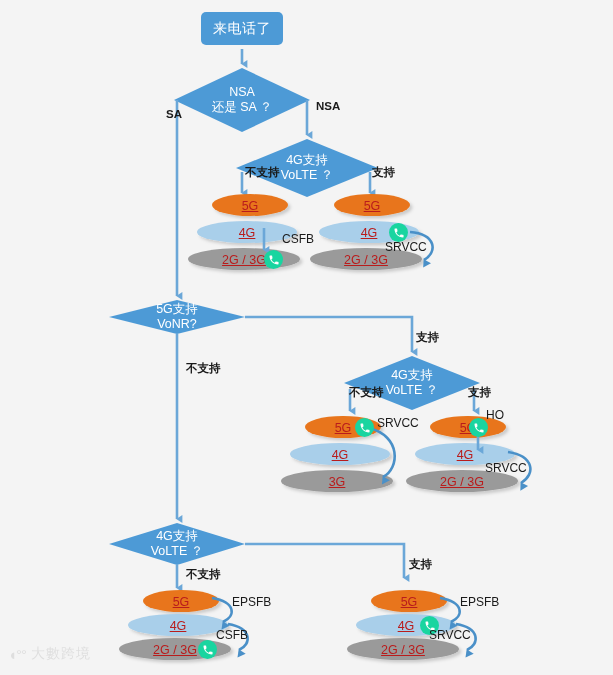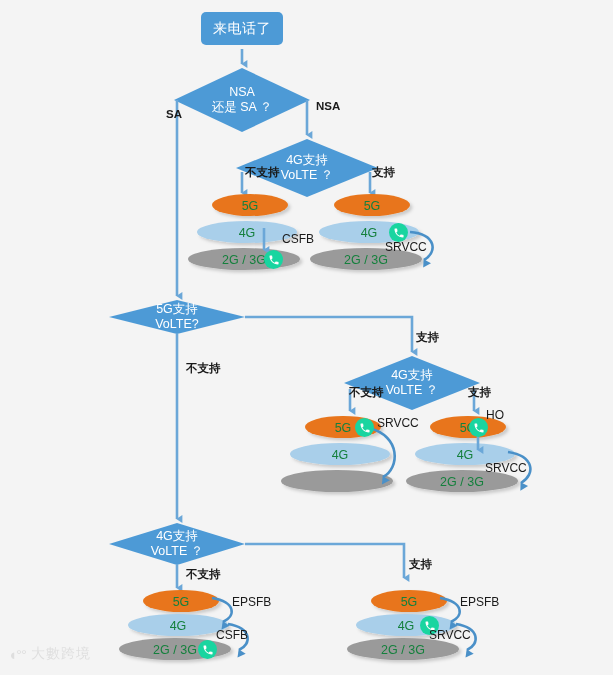--- a/index.html
+++ b/index.html
@@ -47,27 +47,28 @@
     font-size: 12.5px;
     line-height: 1.22;
     white-space: pre-line;
     display: flex;
     align-items: center;
     justify-content: center;
   }
   
   .tier-label {
     position: absolute;
-    color: #15803d;
+    color: #b91c1c;
     font-size: 12.5px;
     text-align: center;
     display: flex;
     align-items: center;
     justify-content: center;
     pointer-events: none;
+    text-decoration: underline;
   }
   
   .edge-label {
     position: absolute;
     color: #1a1a1a;
     font-size: 11.5px;
     font-weight: bold;
     white-space: nowrap;
   }
   
@@ -208,21 +209,21 @@
     <span>来电话了</span>
   </div>
 
   <div class="diamond-label" style="left:192px; top:81px; width:100px; height:38px;">NSA
 还是 SA ？</div>
 
   <div class="diamond-label" style="left:258px; top:149px; width:98px; height:38px;">4G支持
 VoLTE ？</div>
 
   <div class="diamond-label" style="left:128px; top:299px; width:98px; height:36px;">5G支持
-VoLTE?</div>
+VoNR?</div>
 
   <div class="diamond-label" style="left:363px; top:364px; width:98px; height:38px;">4G支持
 VoLTE ？</div>
 
   <div class="diamond-label" style="left:128px; top:526px; width:98px; height:36px;">4G支持
 VoLTE ？</div>
 
   <div class="edge-label" style="left:166px; top:108px;">SA</div>
   <div class="edge-label" style="left:316px; top:100px;">NSA</div>
   <div class="edge-label" style="left:245px; top:165px;">不支持</div>
@@ -252,20 +253,21 @@
   <div class="tier-label" style="left:310px; top:250px; width:112px; height:19px;">2G / 3G</div>
   <div class="phone-badge" style="left:389px; top:223px;">
     <svg width="12" height="12" viewBox="0 0 24 24">
       <path d="M6.6 10.8c1.5 2.9 3.7 5.1 6.6 6.6l2.2-2.2c.3-.3.7-.4 1-.2 1.2.4 2.4.6 3.7.6.6 0 1 .4 1 1V20c0 .6-.4 1-1 1C10.6 21 3 13.4 3 4c0-.6.4-1 1-1h3.4c.6 0 1 .4 1 1 0 1.3.2 2.5.6 3.7.1.4 0 .8-.2 1.1l-2.2 2z" fill="#ffffff"></path>
     </svg>
   </div>
   <div class="proc-label" style="left:385px; top:240px;">SRVCC</div>
 
   <div class="tier-label" style="left:305px; top:418px; width:76px; height:19px;">5G</div>
   <div class="tier-label" style="left:290px; top:445px; width:100px; height:19px;">4G</div>
+  <div class="tier-label" style="left:281px; top:472px; width:112px; height:19px;">3G</div>
   <div class="phone-badge" style="left:355px; top:418px;">
     <svg width="12" height="12" viewBox="0 0 24 24">
       <path d="M6.6 10.8c1.5 2.9 3.7 5.1 6.6 6.6l2.2-2.2c.3-.3.7-.4 1-.2 1.2.4 2.4.6 3.7.6.6 0 1 .4 1 1V20c0 .6-.4 1-1 1C10.6 21 3 13.4 3 4c0-.6.4-1 1-1h3.4c.6 0 1 .4 1 1 0 1.3.2 2.5.6 3.7.1.4 0 .8-.2 1.1l-2.2 2z" fill="#ffffff"></path>
     </svg>
   </div>
   <div class="proc-label" style="left:377px; top:416px;">SRVCC</div>
 
   <div class="tier-label" style="left:430px; top:418px; width:76px; height:19px;">5G</div>
   <div class="tier-label" style="left:415px; top:445px; width:100px; height:19px;">4G</div>
   <div class="tier-label" style="left:406px; top:472px; width:112px; height:19px;">2G / 3G</div>

